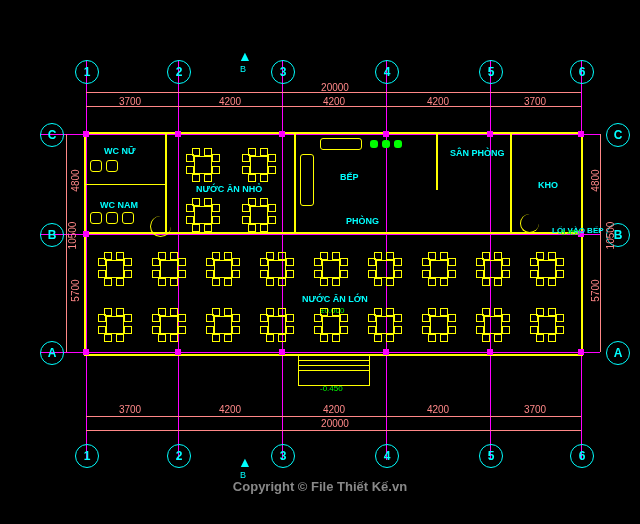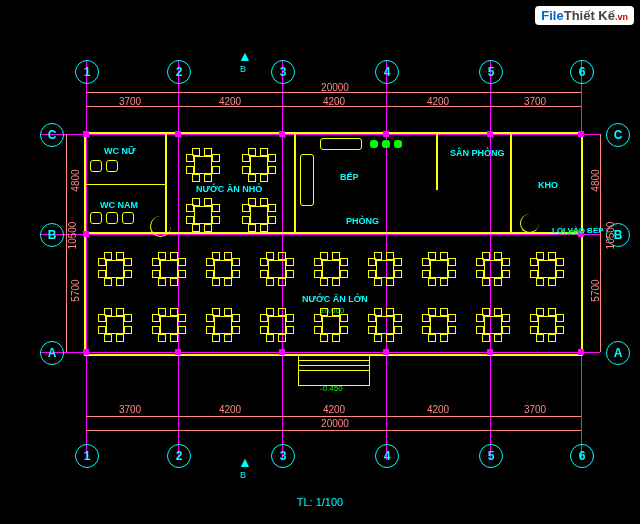--- a/index.html
+++ b/index.html
@@ -26,23 +26,20 @@
 .compass{position:absolute;color:#0ff;font-size:14px}
 .green-lbl{position:absolute;color:#0f0;font-size:8px}
 .steps{position:absolute;border:1px solid #ff0}
 .steps div{border-top:1px solid #ff0;height:4px}
 </style>
 </head>
 <body>
 
 <div class="canvas">
 
-<div class="logo">
-  <span class="b">File</span><span class="g">Thiết Kế</span><span class="r">.vn</span>
-</div>
 
 <div class="grid-line grid-v" style="left:86px"></div>
 <div class="grid-line grid-v" style="left:178px"></div>
 <div class="grid-line grid-v" style="left:282px"></div>
 <div class="grid-line grid-v" style="left:386px"></div>
 <div class="grid-line grid-v" style="left:490px"></div>
 <div class="grid-line grid-v" style="left:581px"></div>
 
 <div class="grid-line grid-h" style="top:352px"></div>
 <div class="grid-line grid-h" style="top:234px"></div>
@@ -401,15 +398,17 @@
         <div class="chair" style="top:0;left:18px"></div>
         <div class="chair" style="top:26px;left:6px"></div>
         <div class="chair" style="top:26px;left:18px"></div>
         <div class="chair" style="top:6px;left:0"></div>
         <div class="chair" style="top:18px;left:0"></div>
         <div class="chair" style="top:6px;left:26px"></div>
         <div class="chair" style="top:18px;left:26px"></div>
       </div>
     </div>
 
-<div class="scale" style="top:496px">TL: 1/100</div>
-
+<div class="title" style="top:478px">
+  <span style="color:#888;font-size:13px">Copyright © File Thiết Kế.vn</span>
 </div>
 
+</div>
+
 </body></html>

